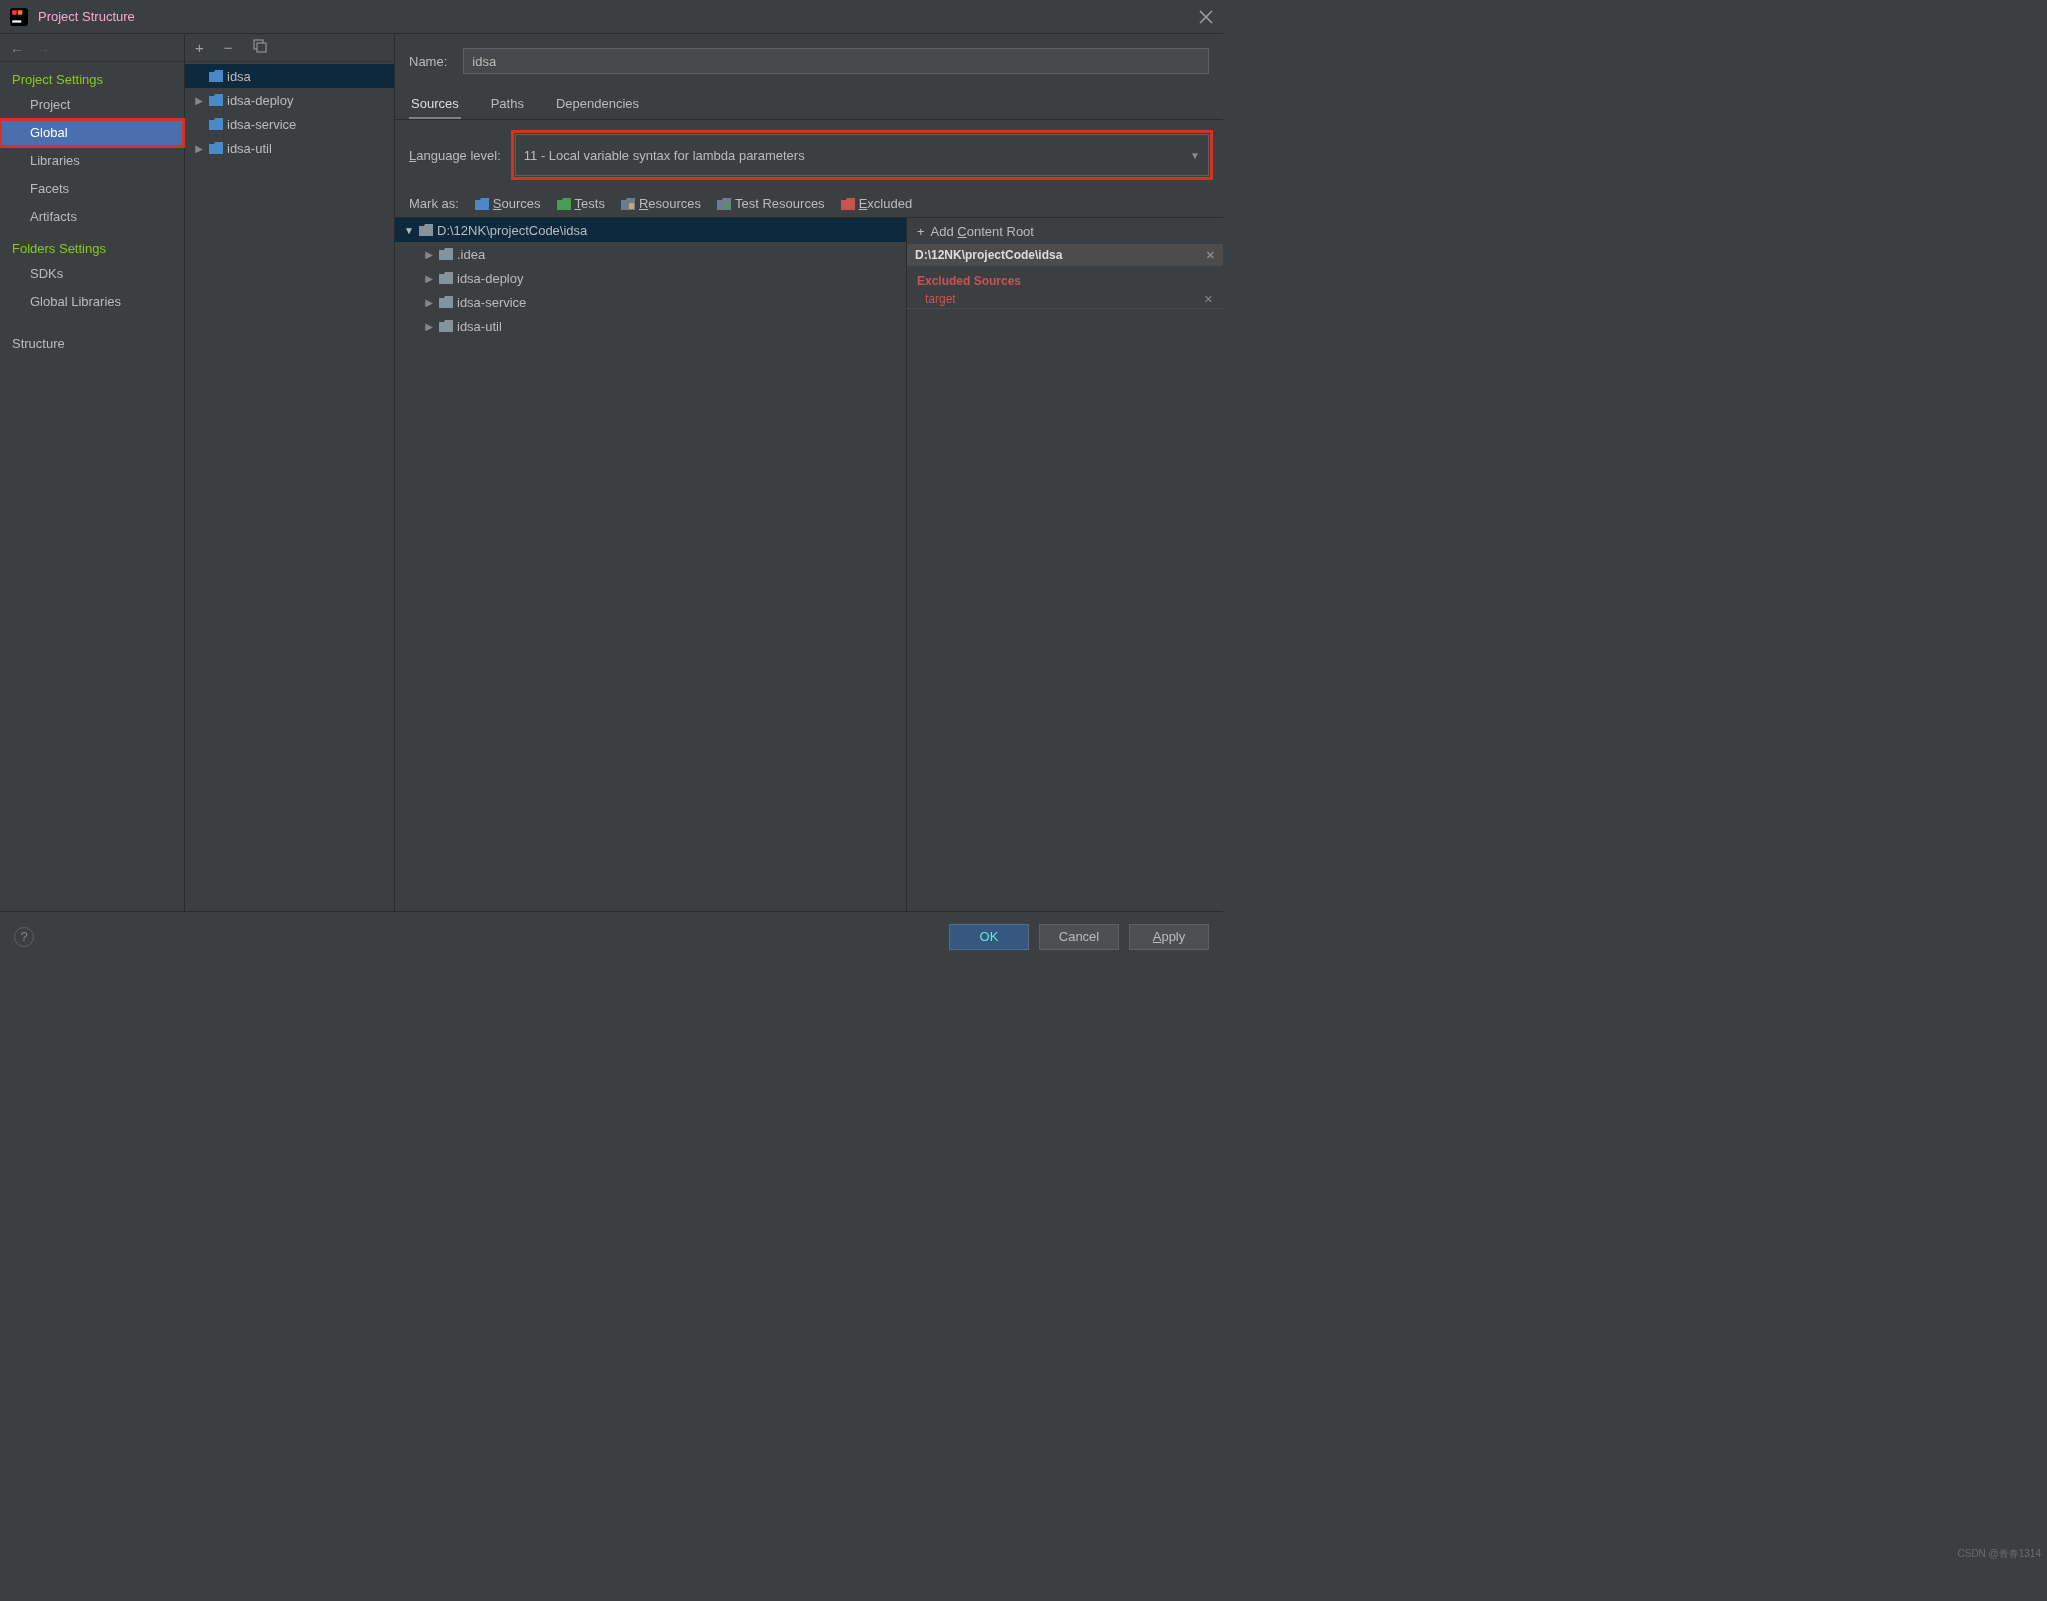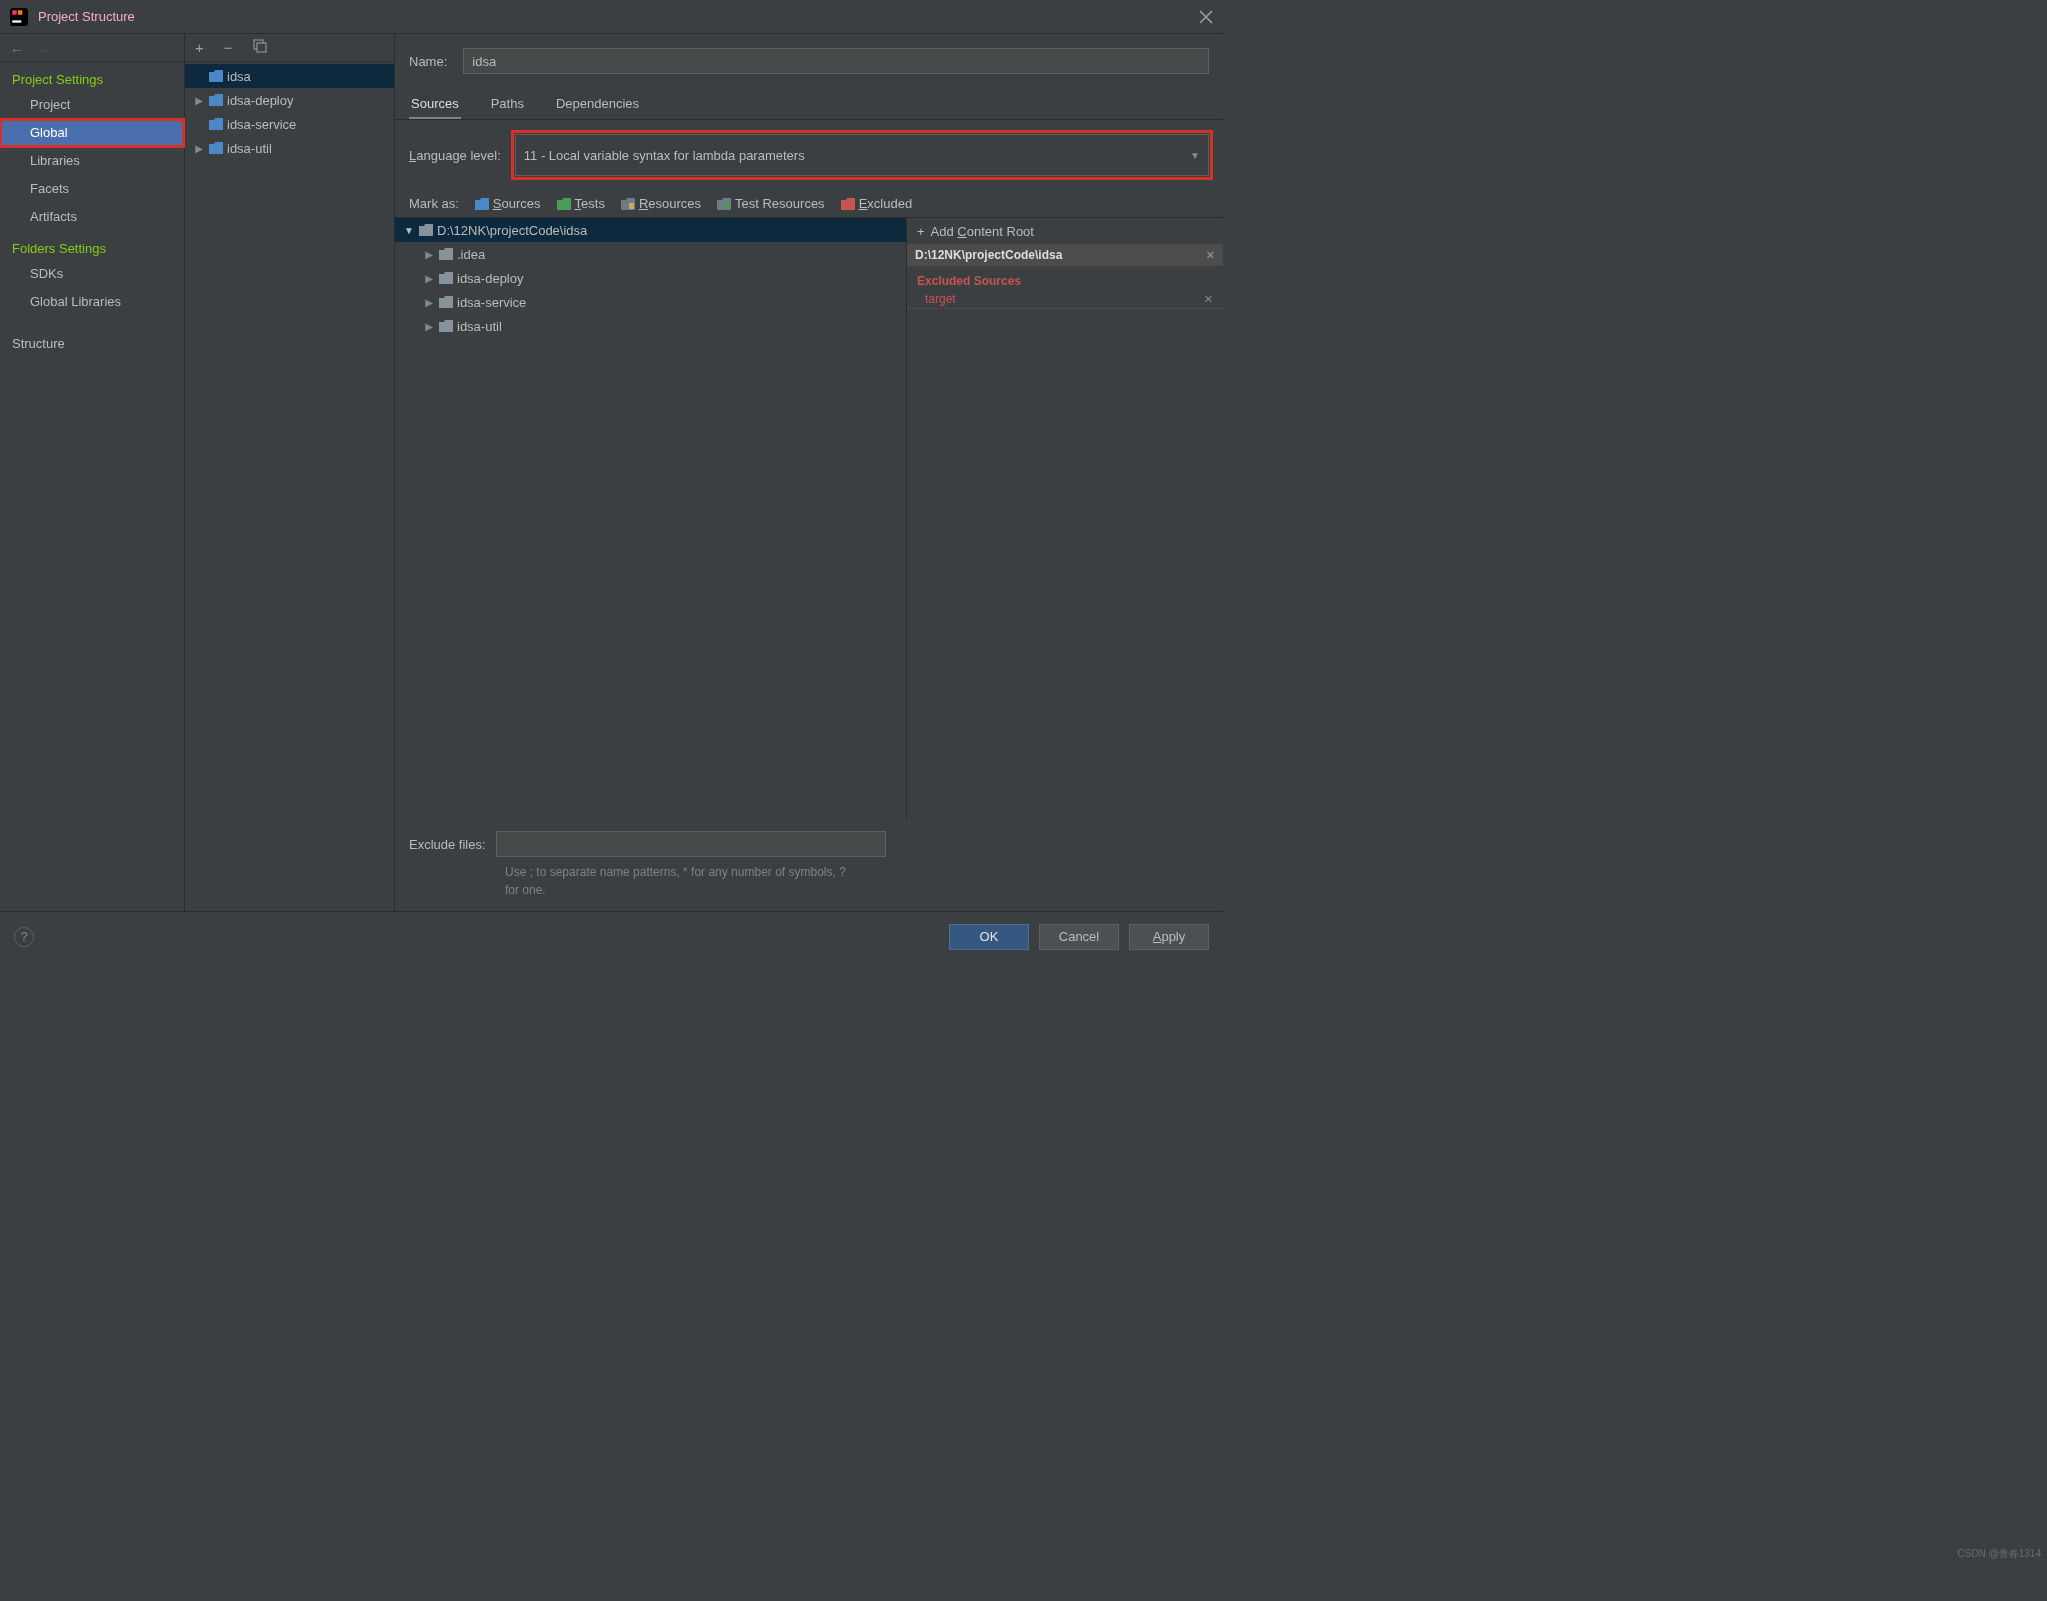--- a/index.html
+++ b/index.html
@@ -54,21 +54,21 @@
 .excluded-head { color: #c75450; font-weight: bold; padding: 8px 10px 2px 10px; font-size: 12px; }
 .excluded-item { color: #c75450; padding: 2px 10px 2px 18px; font-size: 12px; display: flex; align-items: center; justify-content: space-between; border-bottom: 1px dotted #555; }
 .exclude-files { padding: 12px 14px; }
 .exclude-row { display: flex; align-items: center; gap: 10px; }
 .exclude-input { width: 390px; background: #45494a; border: 1px solid #5e6060; height: 26px; color: #bbb; padding: 0 6px; }
 .exclude-hint { color: #808080; font-size: 12px; padding-left: 96px; margin-top: 6px; line-height: 18px; max-width: 440px; }
 .footer { height: 50px; border-top: 1px solid #2b2b2b; display: flex; align-items: center; padding: 0 14px; gap: 10px; }
 .help-icn { width: 20px; height: 20px; border: 1px solid #5e6060; border-radius: 50%; display: flex; align-items: center; justify-content: center; color: #888; cursor: pointer; }
 .spacer { flex: 1; }
 .btn { min-width: 80px; height: 26px; border: 1px solid #5e6060; background: #4c5052; color: #bbbbbb; cursor: pointer; padding: 0 16px; font-size: 13px; }
-.btn.primary { background: #365880; border-color: #4a708b; color: #e5e5e5; }
+.btn.primary { background: #365880; border-color: #4a708b; color: #5eead4; }
 .btn .u { text-decoration: underline; }
 .watermark { position: absolute; right: 6px; bottom: 40px; color: #6b6b6b; font-size: 10px; }
 .x-small { color: #888; font-size: 11px; cursor: pointer; }
 </style>
 </head>
 <body>
 
 <div class="window">
 
   <div class="titlebar">
@@ -248,27 +248,20 @@
             <span class="x-small">✕</span>
           </div>
           <div class="excluded-head">Excluded Sources</div>
           <div class="excluded-item">
             <span>target</span>
             <span class="x-small">✕</span>
           </div>
         </div>
       </div>
 
-      <div class="exclude-files">
-        <div class="exclude-row">
-          <span>Exclude files:</span>
-          <input class="exclude-input" style="">
-        </div>
-        <div class="exclude-hint">Use ; to separate name patterns, * for any number of symbols, ? for one.</div>
-      </div>
     </div>
   </div>
 
   <div class="footer">
     <div class="help-icn">?</div>
     <div class="spacer"></div>
     <button class="btn primary">OK</button>
     <button class="btn">Cancel</button>
     <button class="btn"><span class="u">A</span><span>pply</span></button>
   </div>

